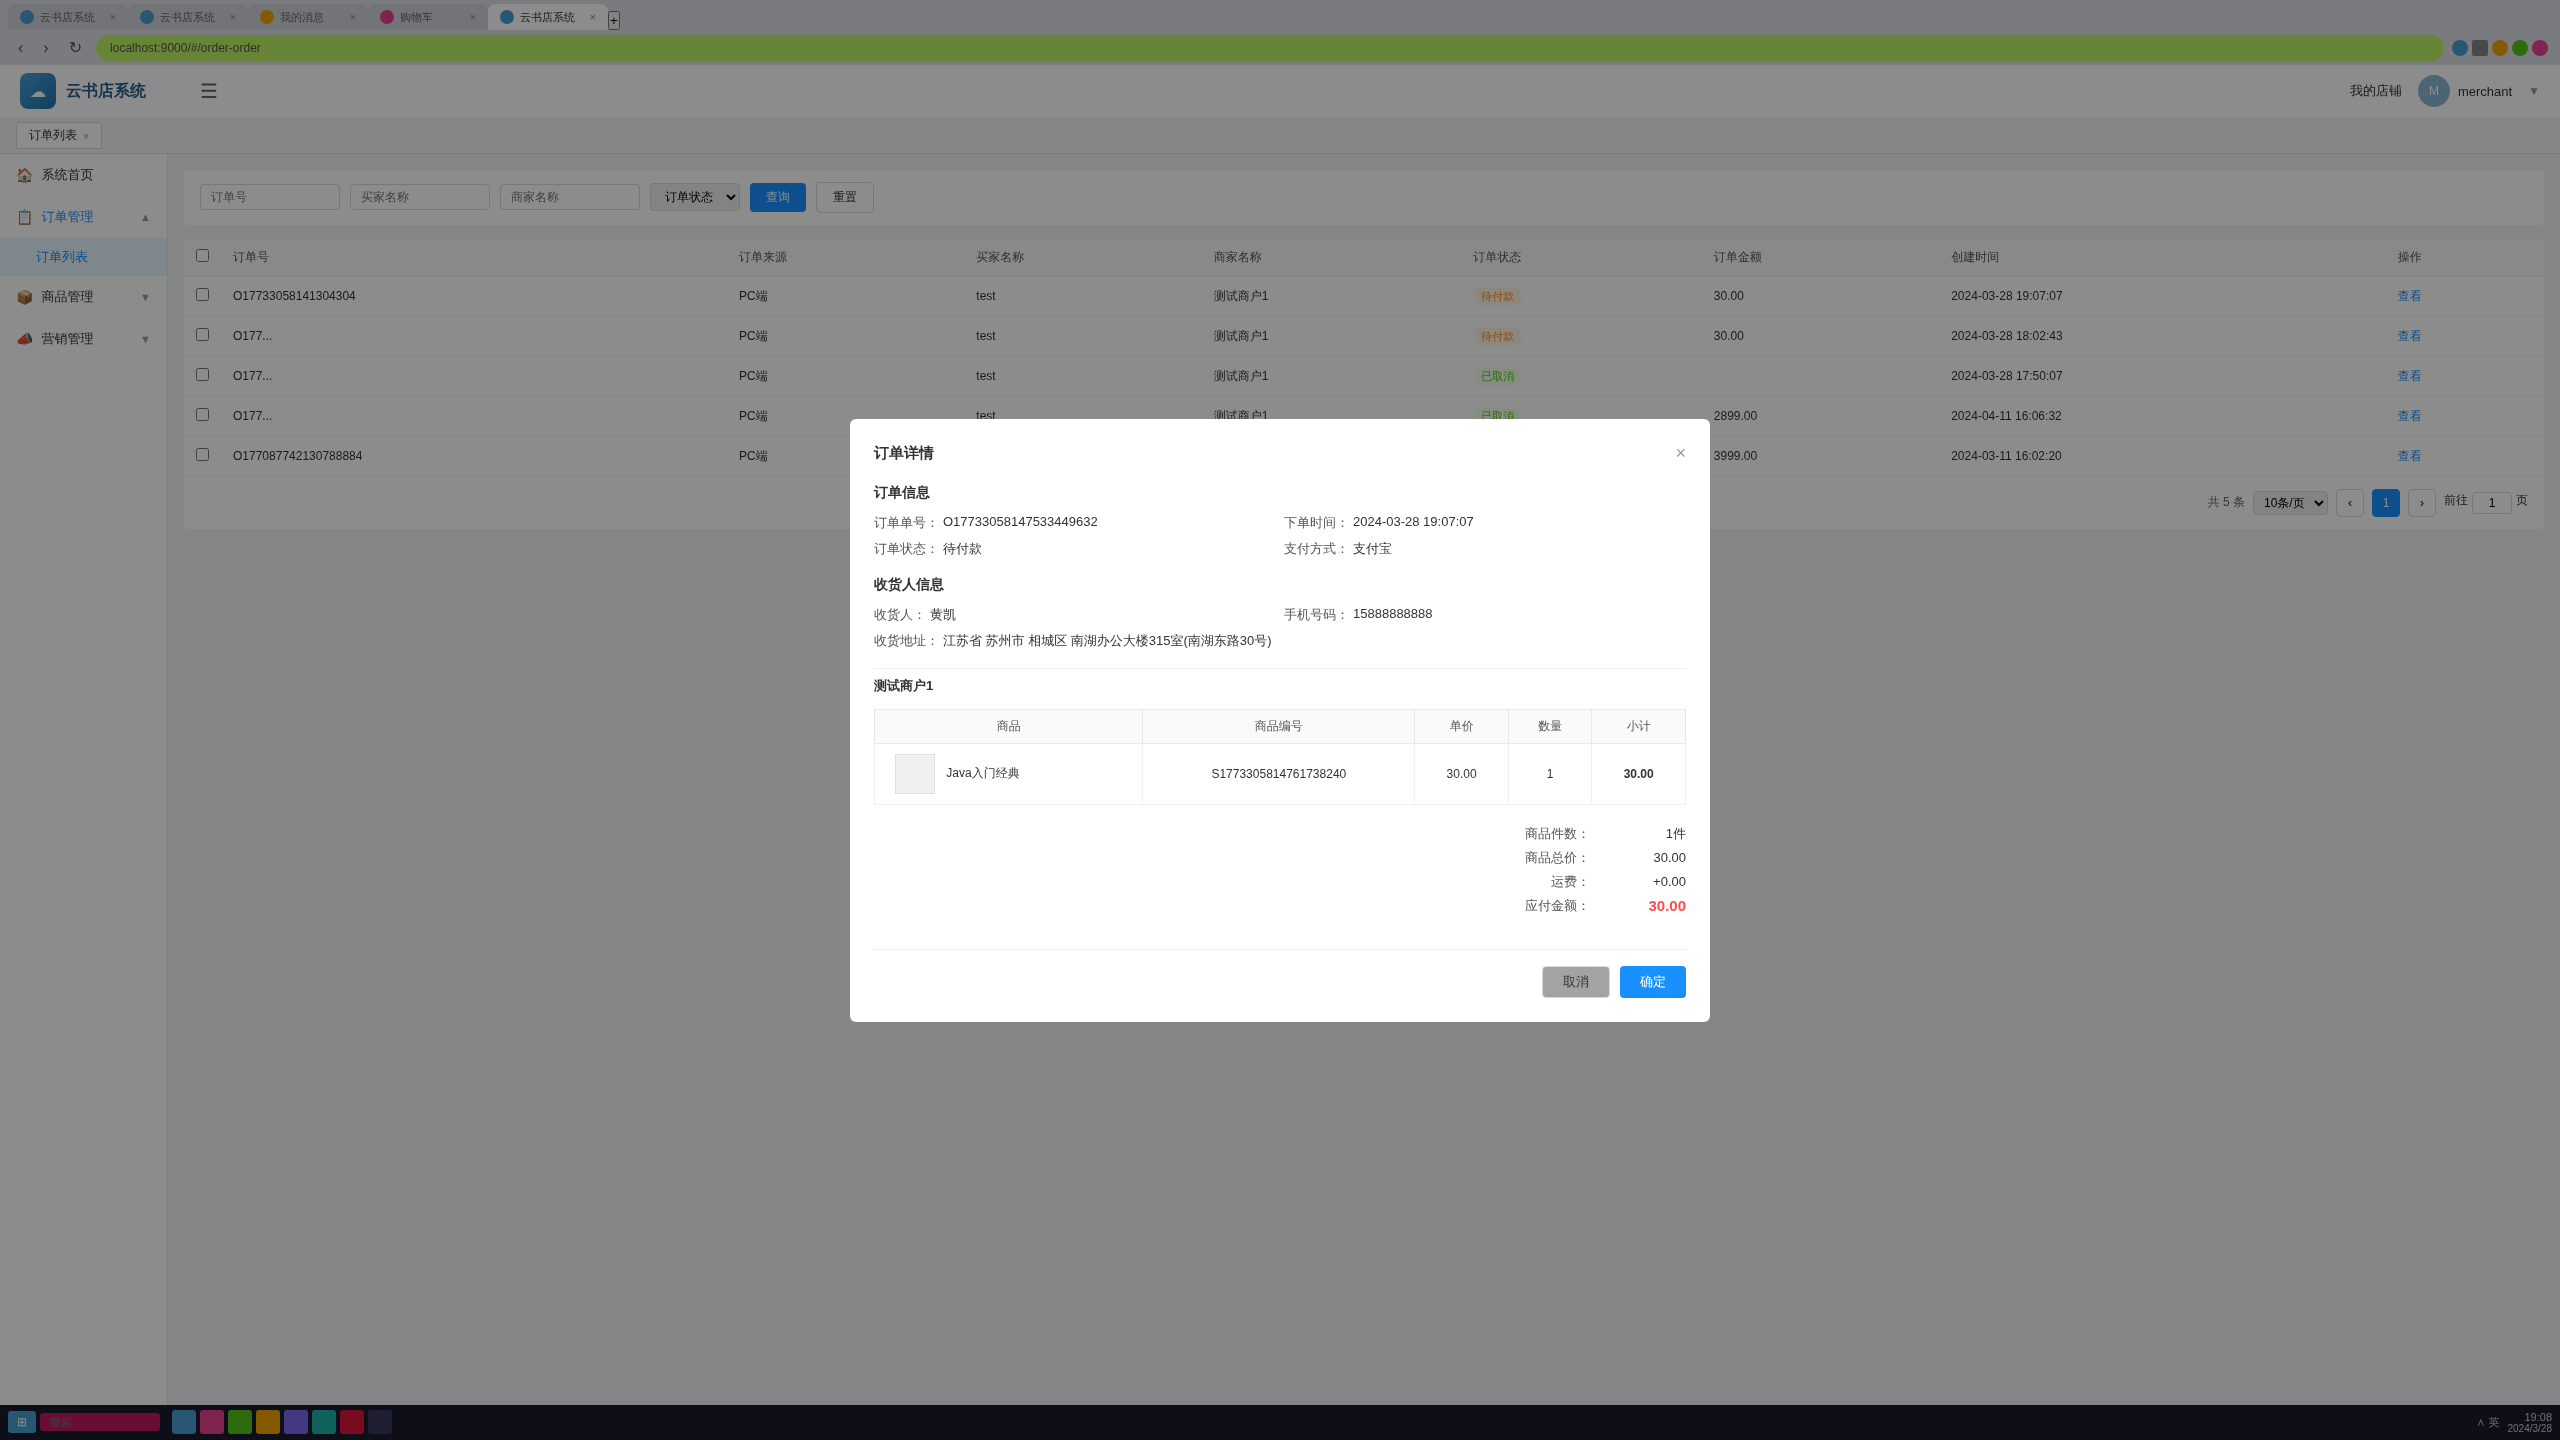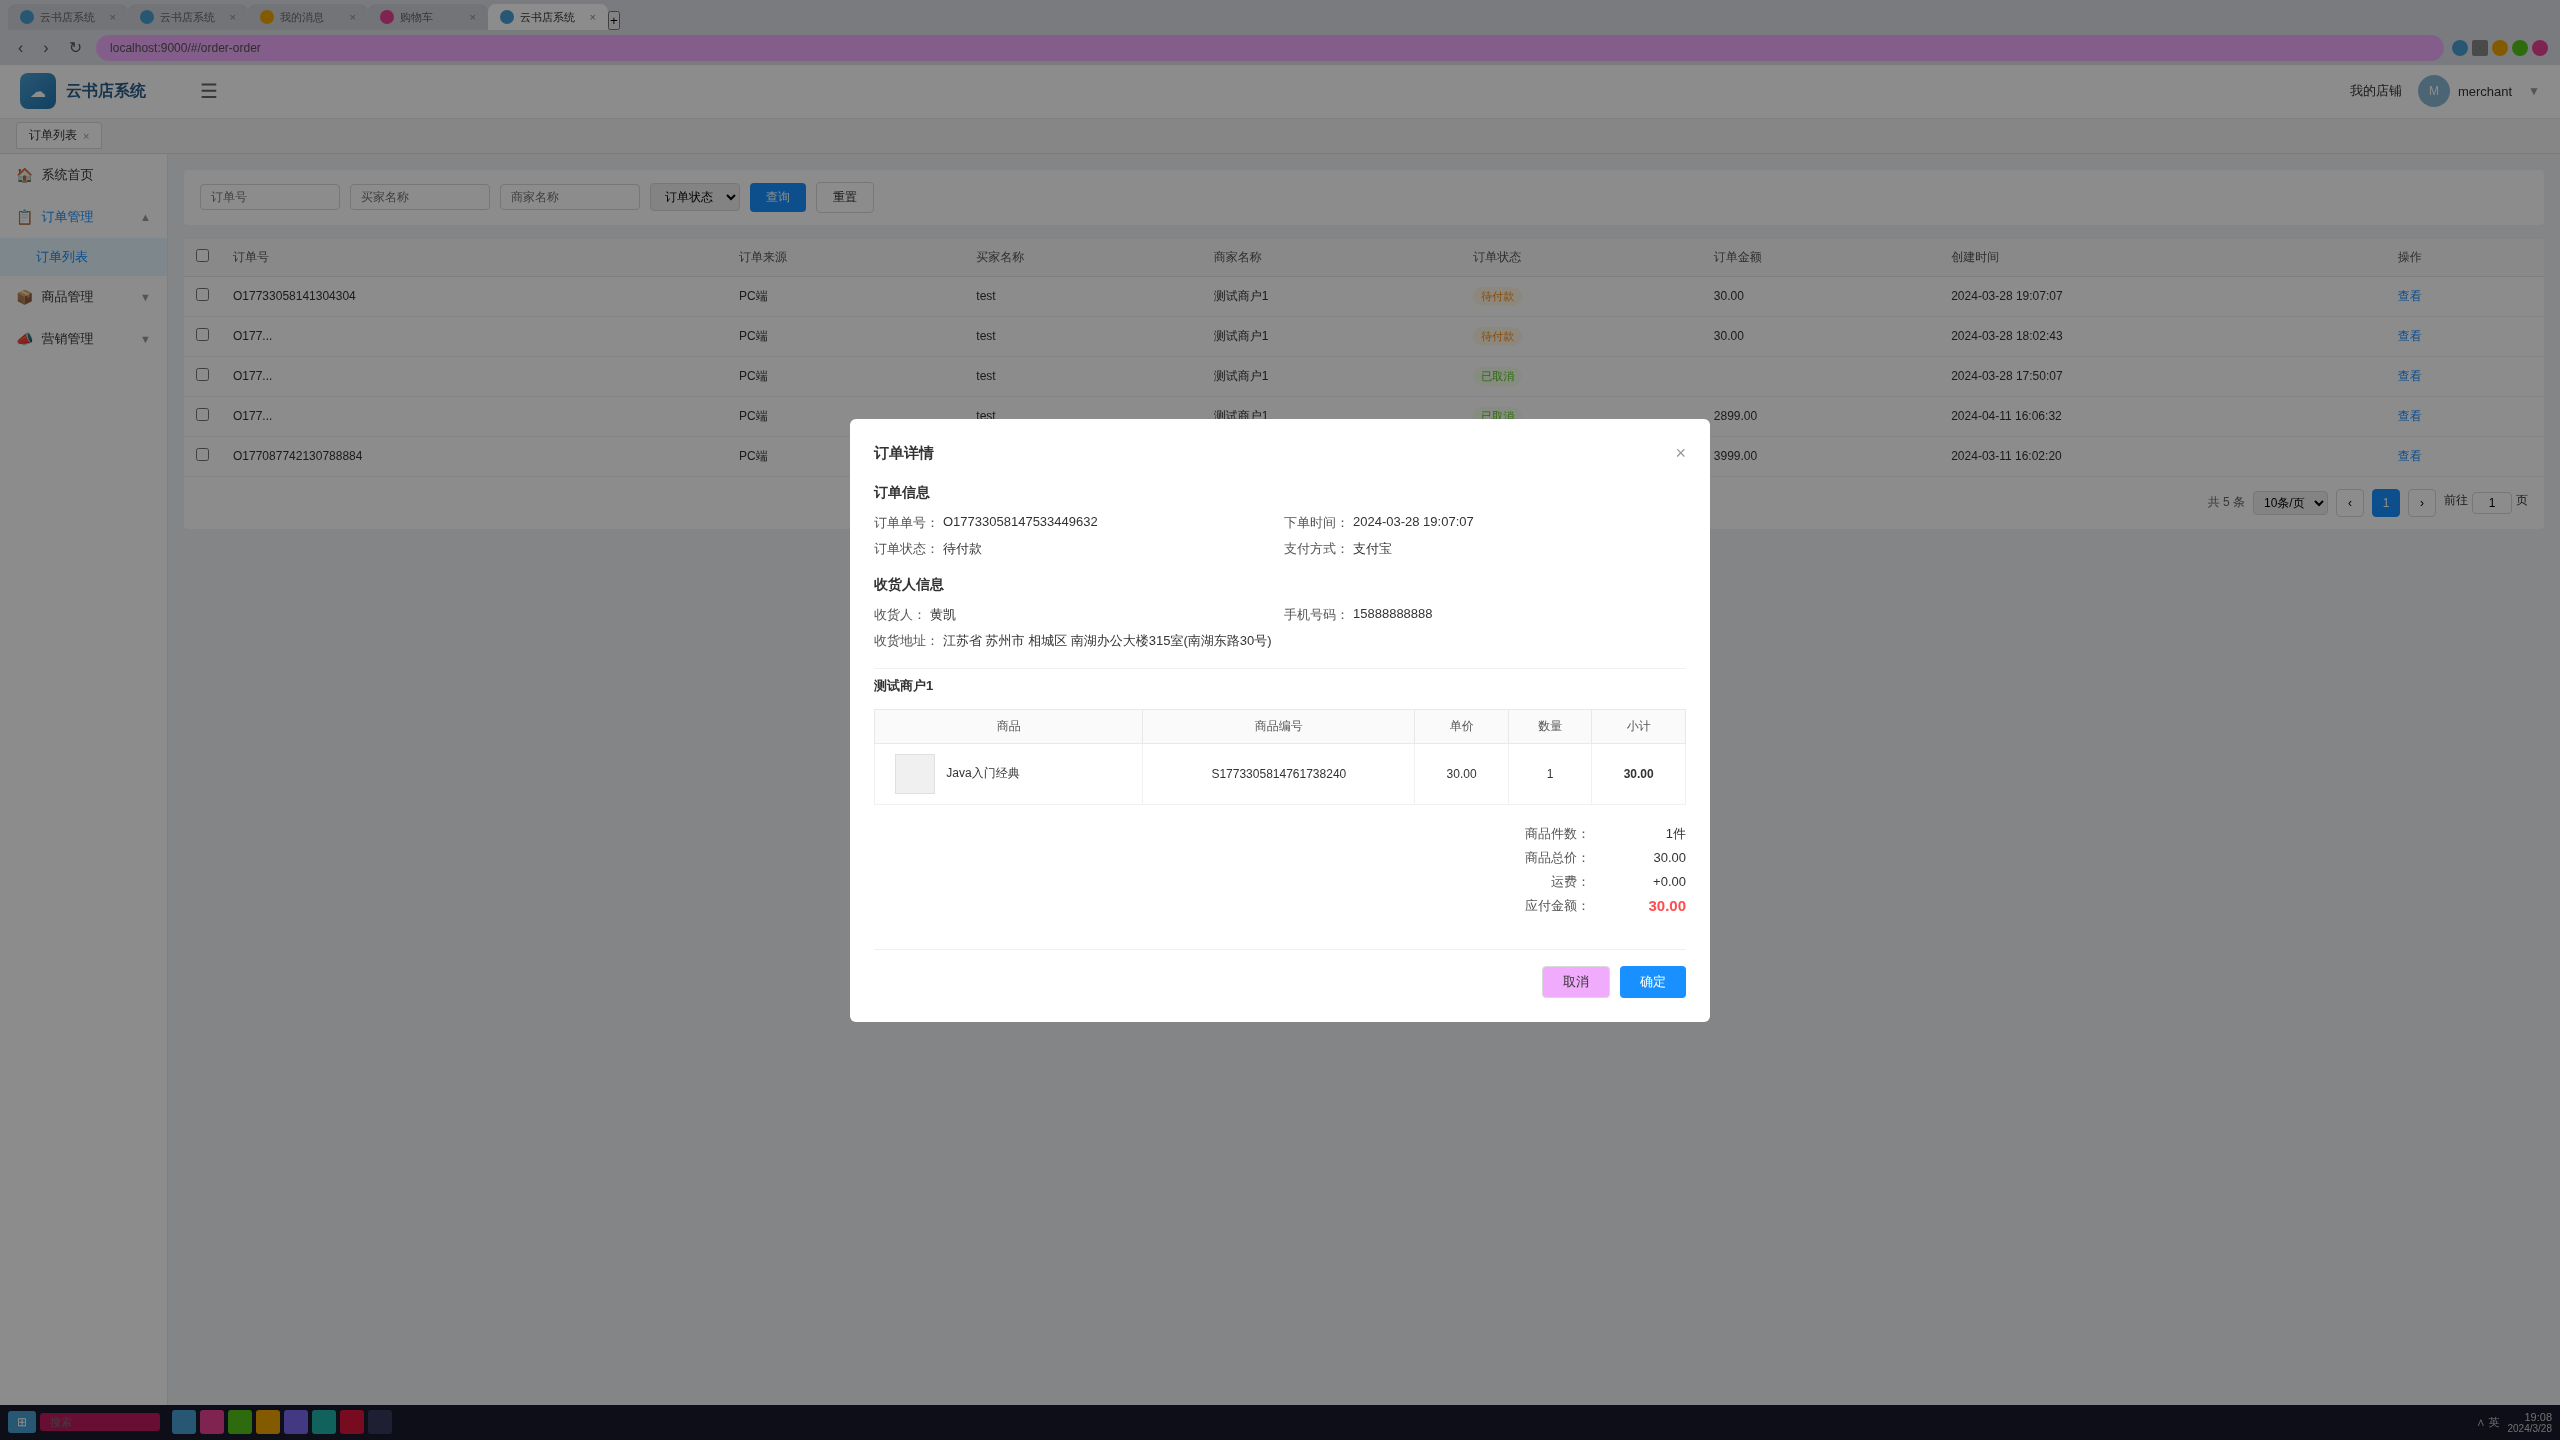--- a/index.html
+++ b/index.html
@@ -8,21 +8,21 @@
     
     .browser-chrome { background: #dee1e6; height: 30px; display: flex; align-items: center; padding: 0 8px; gap: 6px; }
     .browser-tabs { display: flex; align-items: flex-end; height: 30px; flex: 1; }
     .browser-tab { background: #fff; border-radius: 8px 8px 0 0; padding: 0 12px; height: 26px; display: flex; align-items: center; gap: 6px; font-size: 11px; color: #333; min-width: 120px; max-width: 180px; position: relative; }
     .browser-tab.active { background: #fff; z-index: 2; }
     .browser-tab.inactive { background: #d0d3d9; color: #666; }
     .browser-tab .tab-favicon { width: 14px; height: 14px; background: #4a9fd4; border-radius: 50%; flex-shrink: 0; }
     .browser-tab .tab-close { margin-left: auto; font-size: 11px; color: #888; cursor: pointer; }
     .browser-addressbar { background: #dee1e6; height: 36px; display: flex; align-items: center; padding: 0 12px; gap: 8px; }
     .nav-btn { background: none; border: none; font-size: 16px; color: #555; cursor: pointer; padding: 2px 6px; }
-    .address-input { flex: 1; background: #f0abfc; border: none; border-radius: 16px; padding: 4px 14px; font-size: 12px; color: #555; height: 26px; }
+    .address-input { flex: 1; background: #bef264; border: none; border-radius: 16px; padding: 4px 14px; font-size: 12px; color: #555; height: 26px; }
     .browser-actions { display: flex; gap: 4px; align-items: center; }
     .browser-action-icon { width: 16px; height: 16px; background: #888; border-radius: 2px; }
 
     
     .app-header { background: #fff; height: 55px; display: flex; align-items: center; padding: 0 20px; border-bottom: 1px solid #e8e8e8; position: relative; z-index: 10; }
     .logo-area { display: flex; align-items: center; gap: 10px; min-width: 160px; }
     .logo-icon { width: 36px; height: 36px; background: linear-gradient(135deg, #4a9fd4, #2176ae); border-radius: 8px; display: flex; align-items: center; justify-content: center; color: white; font-size: 16px; }
     .logo-text { font-size: 16px; font-weight: bold; color: #2c5f8a; }
     .header-menu-btn { background: none; border: none; font-size: 20px; color: #666; cursor: pointer; margin-left: 20px; }
     .header-right { margin-left: auto; display: flex; align-items: center; gap: 16px; }
@@ -101,21 +101,21 @@
 
     
     .summary-section { text-align: right; padding: 8px 0; }
     .summary-row { display: flex; justify-content: flex-end; align-items: center; gap: 16px; margin-bottom: 6px; font-size: 13px; }
     .summary-label { color: #555; }
     .summary-value { color: #333; min-width: 80px; text-align: right; }
     .summary-total { color: #ff4d4f; font-weight: bold; font-size: 15px; }
 
     
     .modal-footer { display: flex; justify-content: flex-end; gap: 10px; margin-top: 20px; padding-top: 16px; border-top: 1px solid #f0f0f0; }
-    .btn-cancel { background: #f0abfc; border: 1px solid #d9d9d9; border-radius: 4px; padding: 6px 20px; font-size: 13px; cursor: pointer; color: #333; }
+    .btn-cancel { background: #a3a3a3; border: 1px solid #d9d9d9; border-radius: 4px; padding: 6px 20px; font-size: 13px; cursor: pointer; color: #333; }
     .btn-confirm { background: #1890ff; color: white; border: none; border-radius: 4px; padding: 6px 20px; font-size: 13px; cursor: pointer; }
 
     
     .taskbar { height: 36px; background: #1a1a2e; display: flex; align-items: center; padding: 0 8px; gap: 4px; }
     .taskbar-start { width: 28px; height: 22px; background: #4a9fd4; border-radius: 3px; display: flex; align-items: center; justify-content: center; }
     .taskbar-search { background: #be185d; border: none; border-radius: 3px; padding: 3px 10px; color: #ccc; font-size: 11px; width: 120px; }
     .taskbar-apps { display: flex; gap: 4px; margin-left: 8px; }
     .taskbar-app { width: 24px; height: 24px; border-radius: 3px; background: #3a3a5e; }
     .taskbar-right { margin-left: auto; display: flex; align-items: center; gap: 8px; font-size: 11px; color: #ccc; }
     .time-display { color: #ccc; font-size: 11px; }

